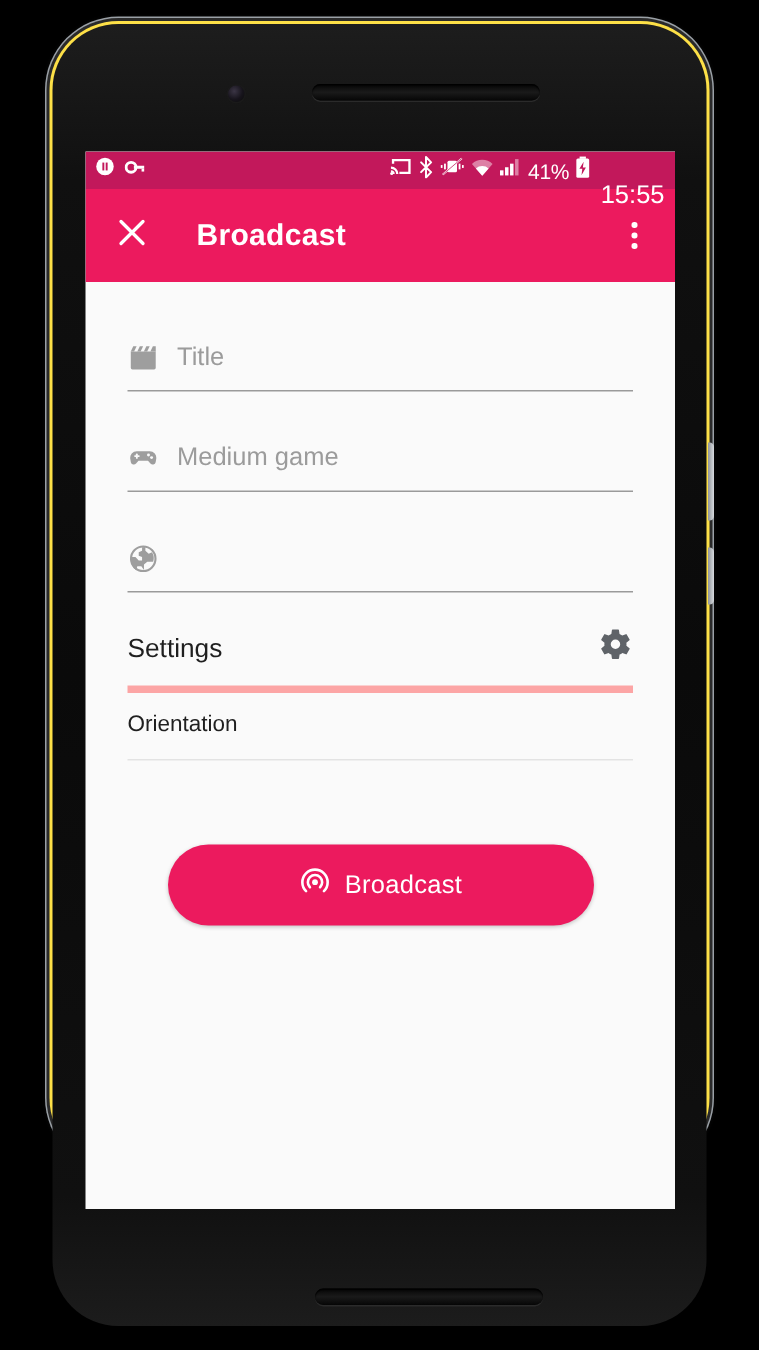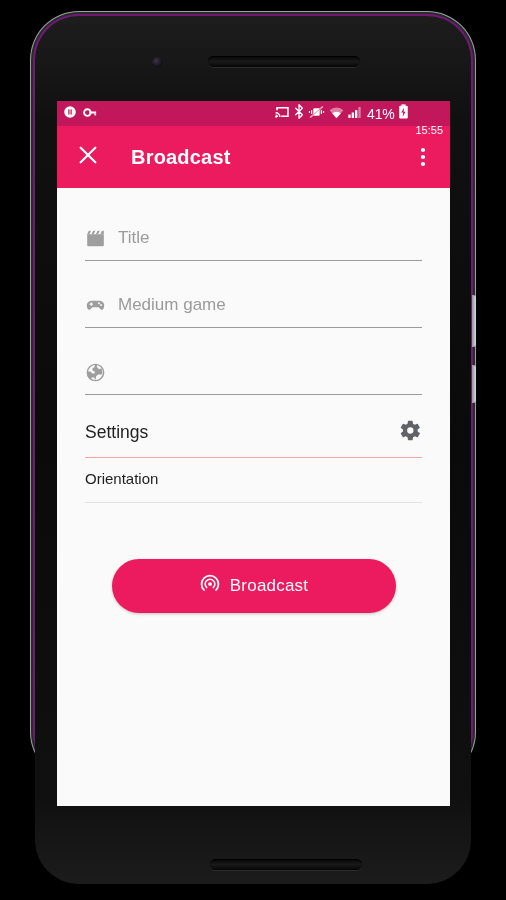--- a/index.html
+++ b/index.html
@@ -16,21 +16,21 @@
   }
 
   
   #phone-frame {
     position: absolute;
     left: 33px;
     top: 14px;
     width: 440px;
     height: 764px;
     border-radius: 46px;
-    background: #701a75;
+    background: #fde047;
     box-shadow: 0 0 0 2px #2a2a2a, 0 0 0 3px #9aa0a6, 0 0 2px 4px #050505;
   }
   #phone-inner-bevel {
     position: absolute;
     left: 2px; top: 2px;
     width: 436px; height: 868px;
     border-radius: 44px;
     background: linear-gradient(180deg,#1d1d1d 0%,#101010 12%,#0a0a0a 50%,#101010 90%,#1c1c1c 100%);
   }
   #front-camera {
@@ -94,21 +94,21 @@
   }
   .status-left { display: flex; align-items: center; gap: 6px; }
   .status-right { display: flex; align-items: center; gap: 4px; margin-left: auto; }
   .sb-ico { display: block; }
   #status-battery-text {
     font-size: 14px;
     letter-spacing: -0.2px;
     color: #ffffff;
   }
   #status-clock {
-    font-size: 11px;
+    font-size: 17px;
     letter-spacing: 0px;
     color: #ffffff;
     margin-left: 2px;
     margin-top: 32px;
   }
 
   
   #app-bar {
     height: 62px;
     background: #ec1a5e;
@@ -153,21 +153,21 @@
   .input-row:first-child { margin-top: 28px; }
   .input-row .row-icon { width: 21px; display: flex; align-items: center; justify-content: center; }
   .input-row .row-text { font-size: 17px; color: #9b9b9b; text-align: center; }
   .input-row .row-text.filled { color: #262626; }
 
   .section-header {
     display: flex;
     align-items: center;
     height: 50px;
     margin-top: 12px;
-    border-bottom: 1px solid #fca5a5;
+    border-bottom: 5px solid #fca5a5;
   }
   #settings-label { font-size: 17.5px; color: #1f1f1f; }
   #settings-gear { margin-left: auto; display: flex; align-items: center; cursor: pointer; }
 
   .setting-row {
     padding: 11px 0 13px 0;
     border-bottom: 1px solid #e3e3e3;
     cursor: pointer;
   }
   .setting-title { font-size: 15px; color: #1f1f1f; line-height: 1.35; }

